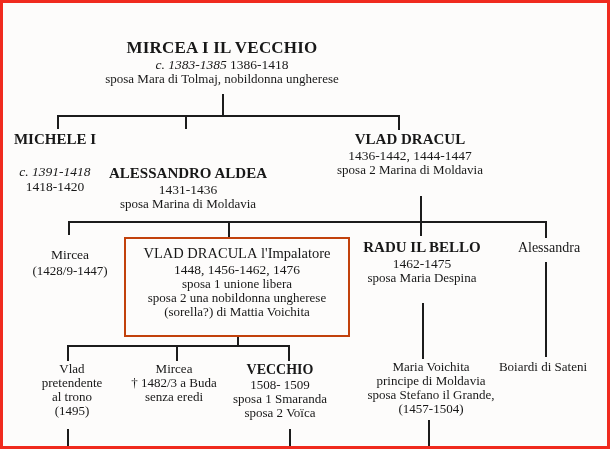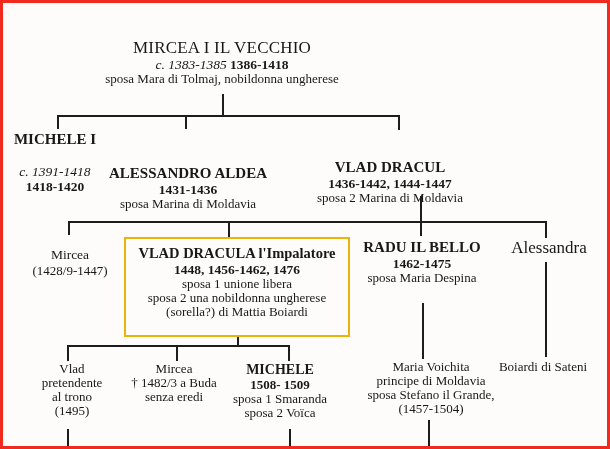--- a/index.html
+++ b/index.html
@@ -16,28 +16,28 @@
     border:3px solid #f02a1e;
     pointer-events:none;z-index:10;
   }
   .node{
     position:absolute;
     transform:translateX(-50%);
     text-align:center;
     white-space:nowrap;
   }
   .nm{font-weight:bold;font-size:15px;line-height:17px;display:block;}
-  .nm-xl{font-weight:normal;font-size:17px;line-height:19px;display:block;letter-spacing:.2px;}
+  .nm-xl{font-weight:bold;font-size:17px;line-height:19px;display:block;letter-spacing:.2px;}
   .ln{font-size:13px;line-height:14px;display:block;}
   .ln-d{font-size:13.5px;line-height:15px;display:block;}
-  .b{font-weight:bold;}
+  .b{font-weight:normal;}
   .i{font-style:italic;margin-top:16px;}
   .boxed{
     position:absolute;
-    border:2px solid #eab308;
+    border:2px solid #c2410c;
     box-sizing:border-box;
     text-align:center;
     transform:none;
     padding-top:6px;
   }
   .seg{position:absolute;background:#1c1c1c;}
   .seg.v{width:2px;}
   .seg.h{height:2px;}
 </style>
 </head>
@@ -63,21 +63,21 @@
     <span class="ln-d i">c. 1391-1418</span>
     <span class="ln-d b">1418-1420</span>
   </div>
 
   <div class="node" style="left:188px;top:131px;margin-top:34px;">
     <span class="nm">ALESSANDRO ALDEA</span>
     <span class="ln-d b">1431-1436</span>
     <span class="ln">sposa Marina di Moldavia</span>
   </div>
 
-  <div class="node" style="left:390px;top:131px;margin-top:28px;">
+  <div class="node" style="left:410px;top:131px;">
     <span class="nm">VLAD DRACUL</span>
     <span class="ln-d b">1436-1442, 1444-1447</span>
     <span class="ln">sposa 2 Marina di Moldavia</span>
   </div>
 
   <div class="seg v" style="left:420px;top:196px;height:25px;"></div>
   <div class="seg h" style="left:68px;top:221px;width:479px;"></div>
   <div class="seg v" style="left:68px;top:221px;height:14px;"></div>
   <div class="seg v" style="left:228px;top:221px;height:16px;"></div>
   <div class="seg v" style="left:420px;top:221px;height:15px;"></div>
@@ -86,31 +86,31 @@
   <div class="node" style="left:70px;top:247px;">
     <span class="ln" style="font-size:13.5px;line-height:16px;">Mircea</span>
     <span class="ln" style="font-size:13px;line-height:15px;">(1428/9-1447)</span>
   </div>
 
   <div class="node boxed" style="left:124px;top:237px;width:226px;height:100px;">
     <span class="nm" style="font-size:14.5px;line-height:17px;"><span class="b">VLAD DRACULA</span> <span class="b">l'Impalatore</span></span>
     <span class="ln-d b">1448, 1456-1462, 1476</span>
     <span class="ln">sposa 1 unione libera</span>
     <span class="ln">sposa 2 una nobildonna ungherese</span>
-    <span class="ln">(sorella?) di Mattia Boiardi</span>
+    <span class="ln">(sorella?) di Mattia Voichita</span>
   </div>
 
   <div class="node" style="left:422px;top:239px;">
     <span class="nm">RADU IL BELLO</span>
     <span class="ln-d b">1462-1475</span>
     <span class="ln">sposa Maria Despina</span>
   </div>
 
   <div class="node" style="left:549px;top:240px;">
-    <span class="ln" style="font-size:17px;line-height:16px;">Alessandra</span>
+    <span class="ln" style="font-size:14px;line-height:16px;">Alessandra</span>
   </div>
 
   <div class="seg v" style="left:237px;top:337px;height:9px;"></div>
   <div class="seg h" style="left:67px;top:345px;width:223px;"></div>
   <div class="seg v" style="left:67px;top:345px;height:16px;"></div>
   <div class="seg v" style="left:176px;top:345px;height:16px;"></div>
   <div class="seg v" style="left:288px;top:345px;height:16px;"></div>
   <div class="seg v" style="left:422px;top:303px;height:56px;"></div>
   <div class="seg v" style="left:545px;top:262px;height:95px;"></div>
 
@@ -121,21 +121,21 @@
     <span class="ln">(1495)</span>
   </div>
 
   <div class="node" style="left:174px;top:362px;">
     <span class="ln">Mircea</span>
     <span class="ln">† 1482/3 a Buda</span>
     <span class="ln">senza eredi</span>
   </div>
 
   <div class="node" style="left:280px;top:362px;">
-    <span class="nm" style="font-size:14px;line-height:16px;">MICHELE</span>
+    <span class="nm" style="font-size:14px;line-height:16px;">VECCHIO</span>
     <span class="ln b" style="font-size:13px;">1508- 1509</span>
     <span class="ln">sposa 1 Smaranda</span>
     <span class="ln">sposa 2 Voïca</span>
   </div>
 
   <div class="node" style="left:431px;top:360px;text-align:center;">
     <span class="ln">Maria Voichita</span>
     <span class="ln">principe di Moldavia</span>
     <span class="ln">sposa Stefano il Grande,</span>
     <span class="ln">(1457-1504)</span>

